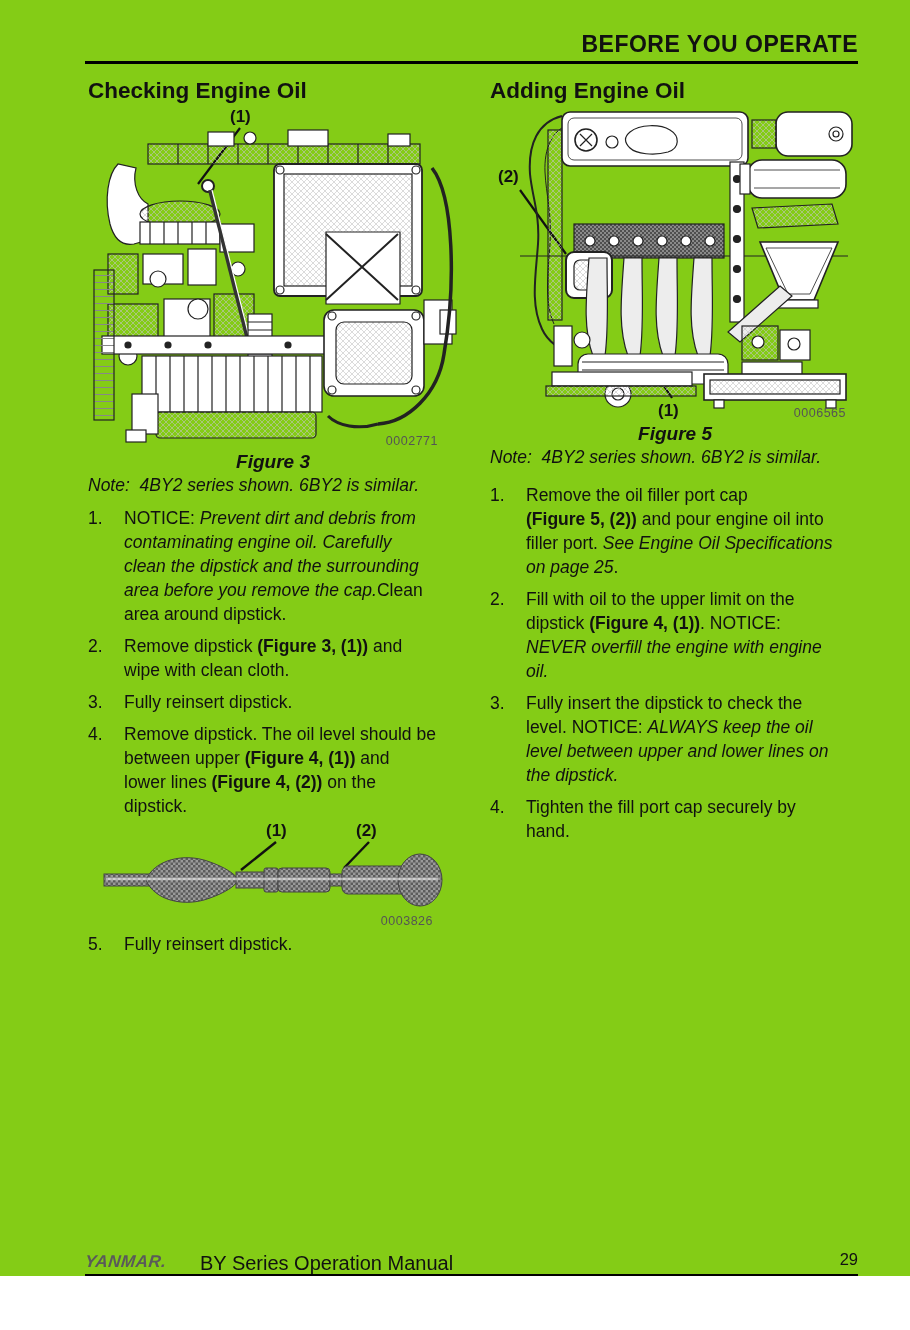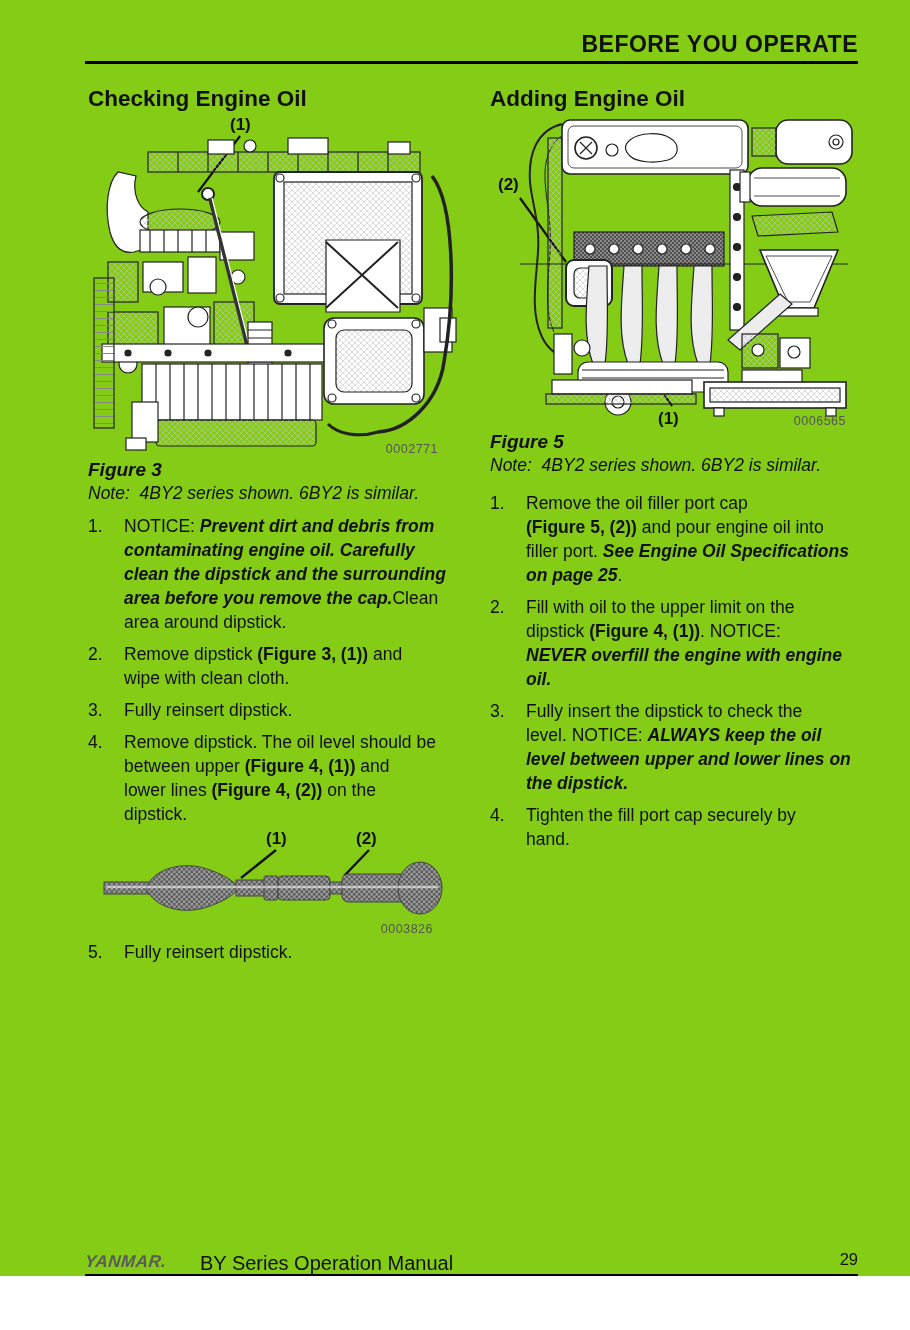--- a/index.html
+++ b/index.html
@@ -2,35 +2,35 @@
 <html><head>
 <meta charset="utf-8">
 <style>
   html,body{margin:0;padding:0;background:#fff;}
   .page{position:relative;width:910px;height:1276px;background:#84cc16;overflow:hidden;
         font-family:"Liberation Sans",sans-serif;color:#111;}
   
   .header-title{position:absolute;top:31px;right:52px;font-size:23px;font-weight:bold;letter-spacing:.5px;}
   .header-rule{position:absolute;left:85px;right:52px;top:61px;height:3px;background:#000;}
   
-  .col{position:absolute;top:78px;width:370px;margin-top:8px;}
+  .col{position:absolute;top:78px;width:370px;}
   .col-left{left:88px;}
   .col-right{left:490px;}
   .section-heading{margin:0;font-size:22.5px;font-weight:bold;line-height:26px;}
   .figwrap{position:relative;width:370px;}
   .figcode{position:absolute;font-size:12.5px;color:#555;letter-spacing:.5px;text-align:center;}
-  .figcaption{text-align:left;font-size:19px;font-weight:bold;font-style:italic;line-height:24px;}
+  .figcaption{text-align:center;font-size:19px;font-weight:bold;font-style:italic;line-height:24px;}
   .note{font-size:17.5px;font-style:italic;line-height:23px;white-space:pre-wrap;}
   .steps{margin-top:9px;}
   .step{display:flex;margin-bottom:8px;font-size:17.5px;line-height:24px;}
   .step-num{flex:none;width:36px;}
   .step-body{flex:1;white-space:pre-wrap;}
   .sg-n{}
   .sg-b{font-weight:bold;}
-  .sg-i{font-style:italic;font-weight:bold;}
+  .sg-i{font-style:italic;}
   svg{display:block;}
   .callout{font-family:"Liberation Sans",sans-serif;font-size:17px;font-weight:bold;fill:#111;}
   
   .footer-logo{position:absolute;left:85px;top:1252px;font-size:17px;font-weight:bold;font-style:italic;
                color:#5a5a5a;letter-spacing:.5px;transform:skewX(-6deg);}
   .footer-manual{position:absolute;left:200px;top:1252px;font-size:20px;}
   .footer-page{position:absolute;right:52px;top:1250px;font-size:16.5px;margin-left:36px;}
   .footer-rule{position:absolute;left:85px;right:52px;top:1274px;height:2px;background:#000;}
   .footer-copy{position:absolute;left:0;right:0;top:1279px;font-size:15.5px;color:#222;}
 </style>

